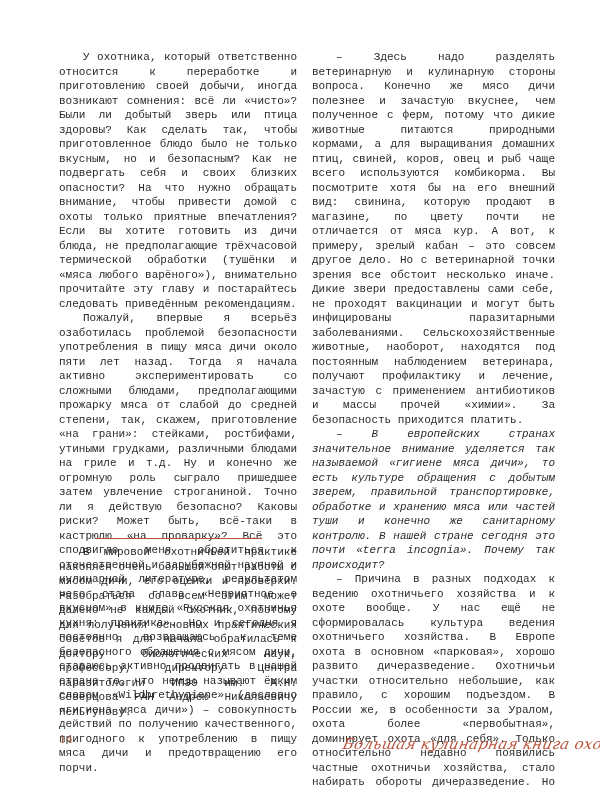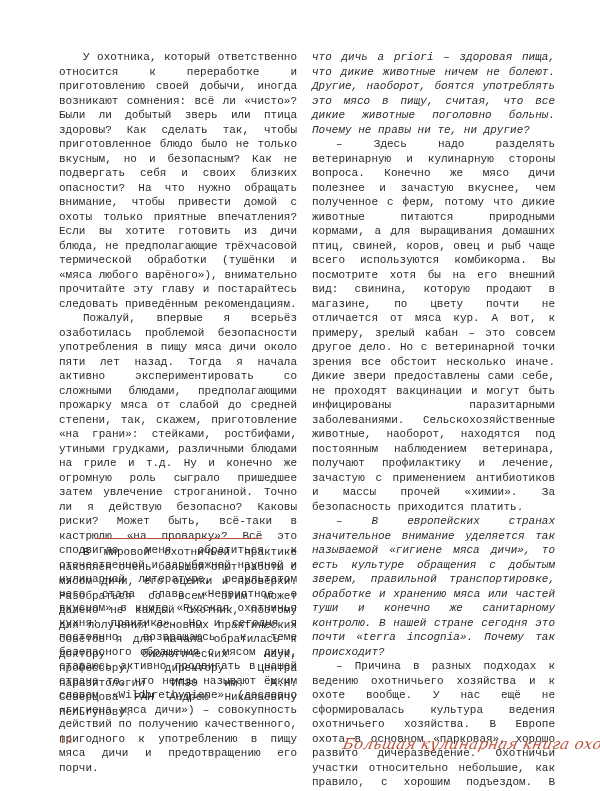--- a/index.html
+++ b/index.html
@@ -51,21 +51,20 @@
     <p>Пожалуй, впервые я всерьёз озаботилась проблемой безопасности употребления в пищу мяса дичи около пяти лет назад. Тогда я начала активно экспериментировать со сложными блюдами, предполагающими прожарку мяса от слабой до средней степени, так, скажем, приготовление «на грани»: стейками, ростбифами, утиными грудками, различными блюдами на гриле и т.д. Ну и конечно же огромную роль сыграло пришедшее затем увлечение строганиной. Точно ли я действую безопасно? Каковы риски? Может быть, всё-таки в кастрюлю «на проварку»? Всё это сподвигло меня обратиться к отечественной и зарубежной научной и кулинарной литературе, результатом чего стала глава «Неприятное о вкусном» в книге «Русская охотничья кухня: практика». Но и сегодня я постоянно возвращаюсь к теме безопасного обращения с мясом дичи, стараюсь активно продвигать в нашей стране то, что немцы называют ёмким словом «Wildbrethygiene» (дословно «гигиена мяса дичи») – совокупность действий по получению качественного, пригодного к употреблению в пищу мяса дичи и предотвращению его порчи.</p>
   </div>
 
   <div class="divider"></div>
 
   <div class="col lower-block">
     <p>В мировой охотничьей практике накоплен очень большой опыт работы с мясом дичи, его оценки и проверки. Разобраться со всем этим может далеко не каждый охотник, поэтому для получения основных практических советов я для начала обратилась к доктору биологических наук, профессору, директору Центра паразитологии ИПЭЭ им. А.Н. Северцова РАН Андрею Николаевичу Пельгунову.</p>
   </div>
 
   <div class="col col-right">
-    <p class="italic noindent">что дичь a priori – здоровая пища, что дикие животные ничем не болеют. Другие, наоборот, боятся употреблять это мясо в пищу, считая, что все дикие животные поголовно больны. Почему не правы ни те, ни другие?</p>
     <p>– Здесь надо разделять ветеринарную и кулинарную стороны вопроса. Конечно же мясо дичи полезнее и зачастую вкуснее, чем полученное с ферм, потому что дикие животные питаются природными кормами, а для выращивания домашних птиц, свиней, коров, овец и рыб чаще всего используются комбикорма. Вы посмотрите хотя бы на его внешний вид: свинина, которую продают в магазине, по цвету почти не отличается от мяса кур. А вот, к примеру, зрелый кабан – это совсем другое дело. Но с ветеринарной точки зрения все обстоит несколько иначе. Дикие звери предоставлены сами себе, не проходят вакцинации и могут быть инфицированы паразитарными заболеваниями. Сельскохозяйственные животные, наоборот, находятся под постоянным наблюдением ветеринара, получают профилактику и лечение, зачастую с применением антибиотиков и массы прочей «химии». За безопасность приходится платить.</p>
     <p class="italic">– В европейских странах значительное внимание уделяется так называемой «гигиене мяса дичи», то есть культуре обращения с добытым зверем, правильной транспортировке, обработке и хранению мяса или частей туши и конечно же санитарному контролю. В нашей стране сегодня это почти «terra incognia». Почему так происходит?</p>
     <p>– Причина в разных подходах к ведению охотничьего хозяйства и к охоте вообще. У нас ещё не сформировалась культура ведения охотничьего хозяйства. В Европе охота в основном «парковая», хорошо развито дичеразведение. Охотничьи участки относительно небольшие, как правило, с хорошим подъездом. В России же, в особенности за Уралом, охота более «первобытная», доминирует охота «для себя». Только относительно недавно появились частные охотничьи хозяйства, стало набирать обороты дичеразведение. Но основное отличие заключается в том, что в Европе владельцы или арендаторы охотничьих угодий стремятся прежде всего получить деньги за охоту и мясо для продажи, а наши соотечественники – развлечение и мясо для себя.</p>
 
   </div>
 
   <div class="page-number">14</div>
   <div class="running-title">Большая кулинарная книга охотника</div>
 
 </div>

